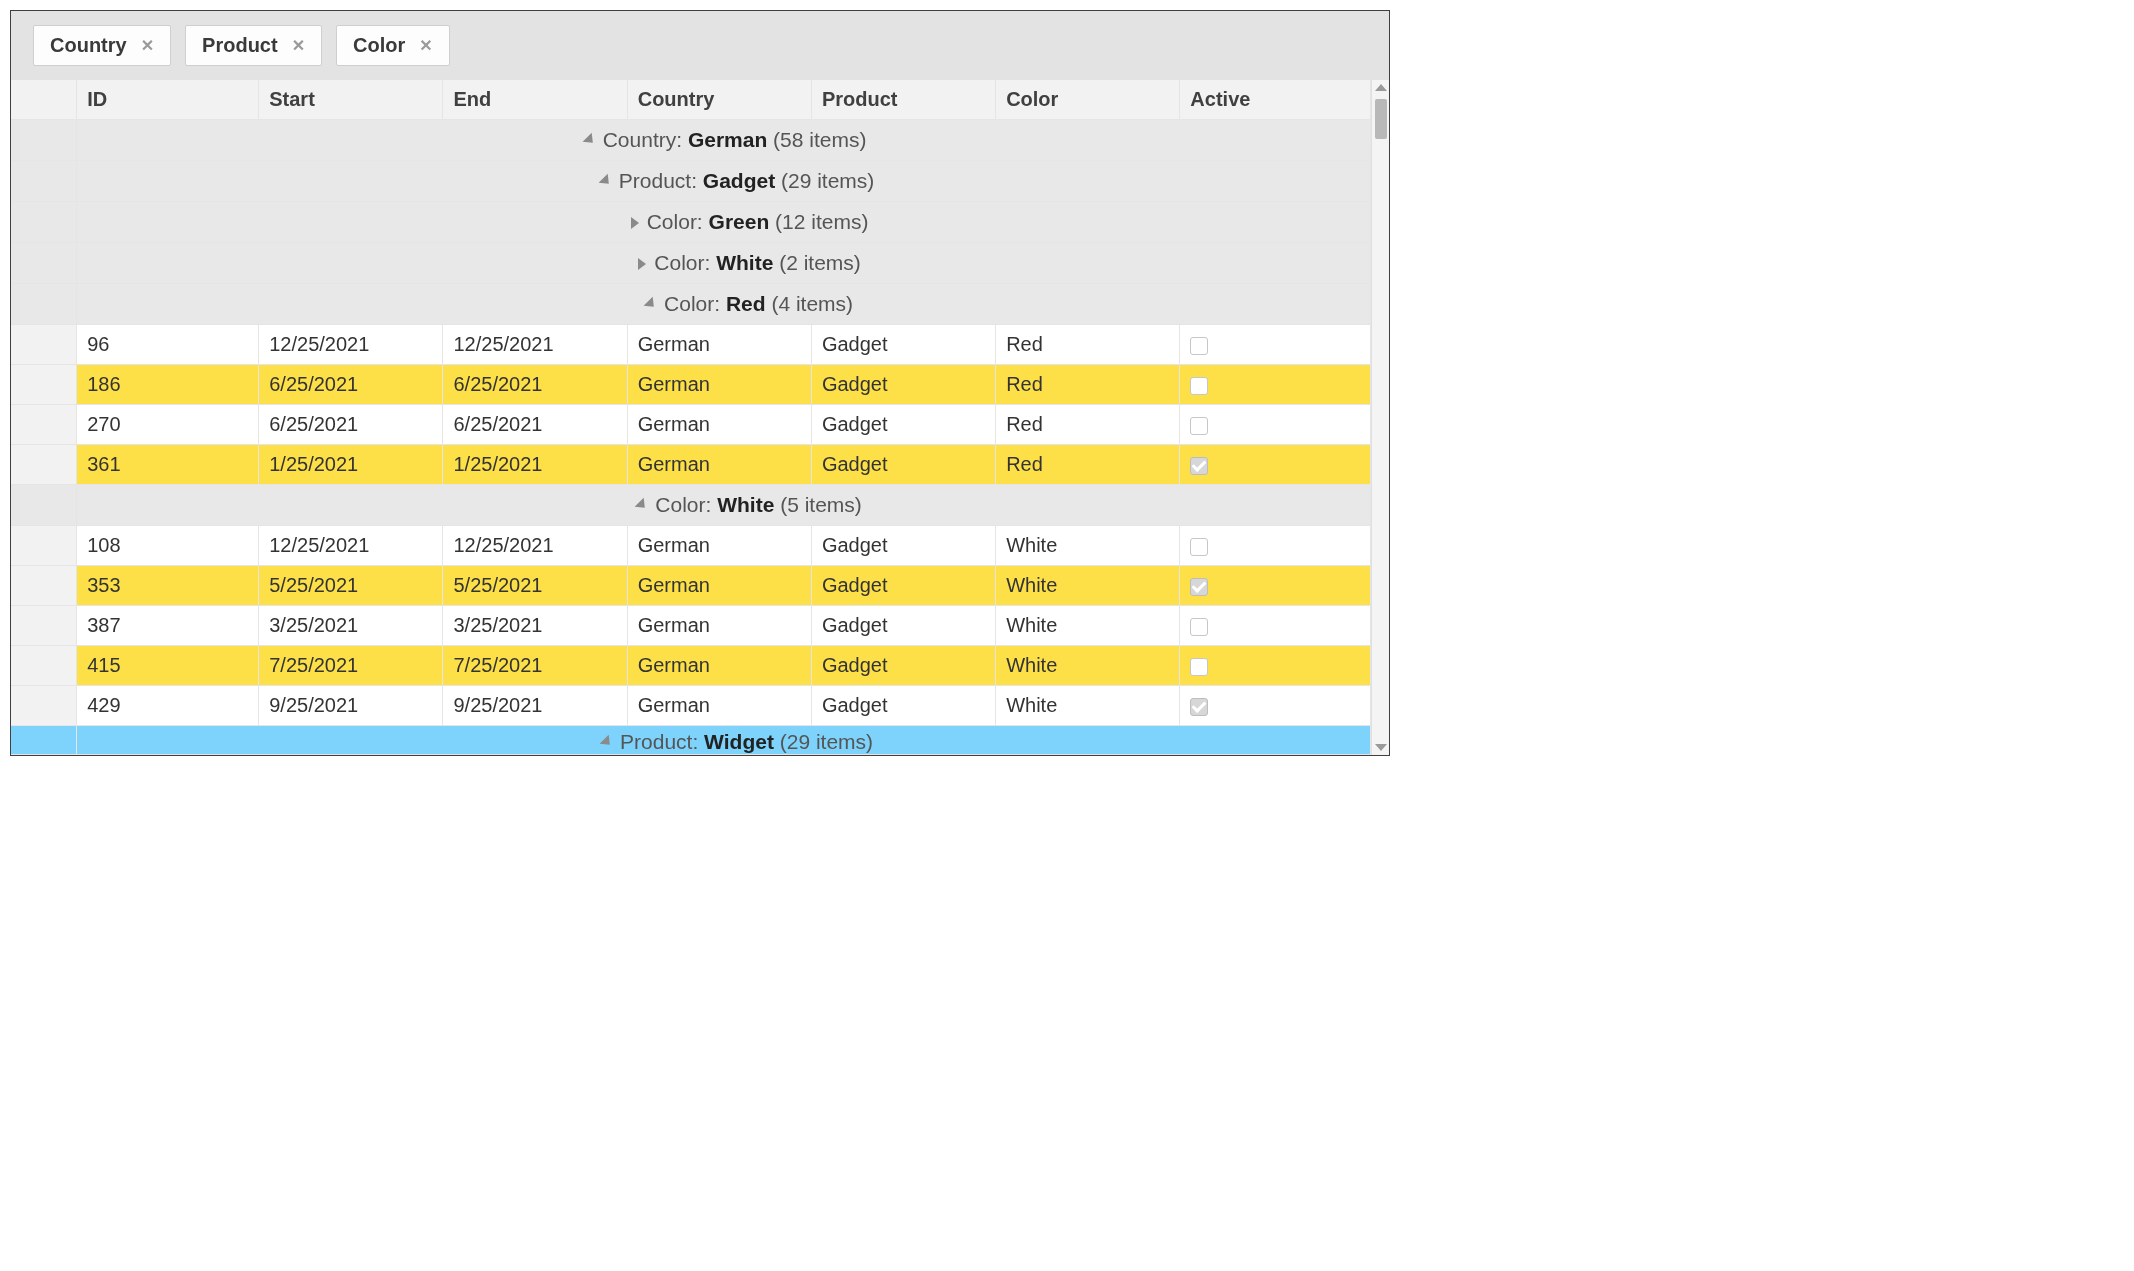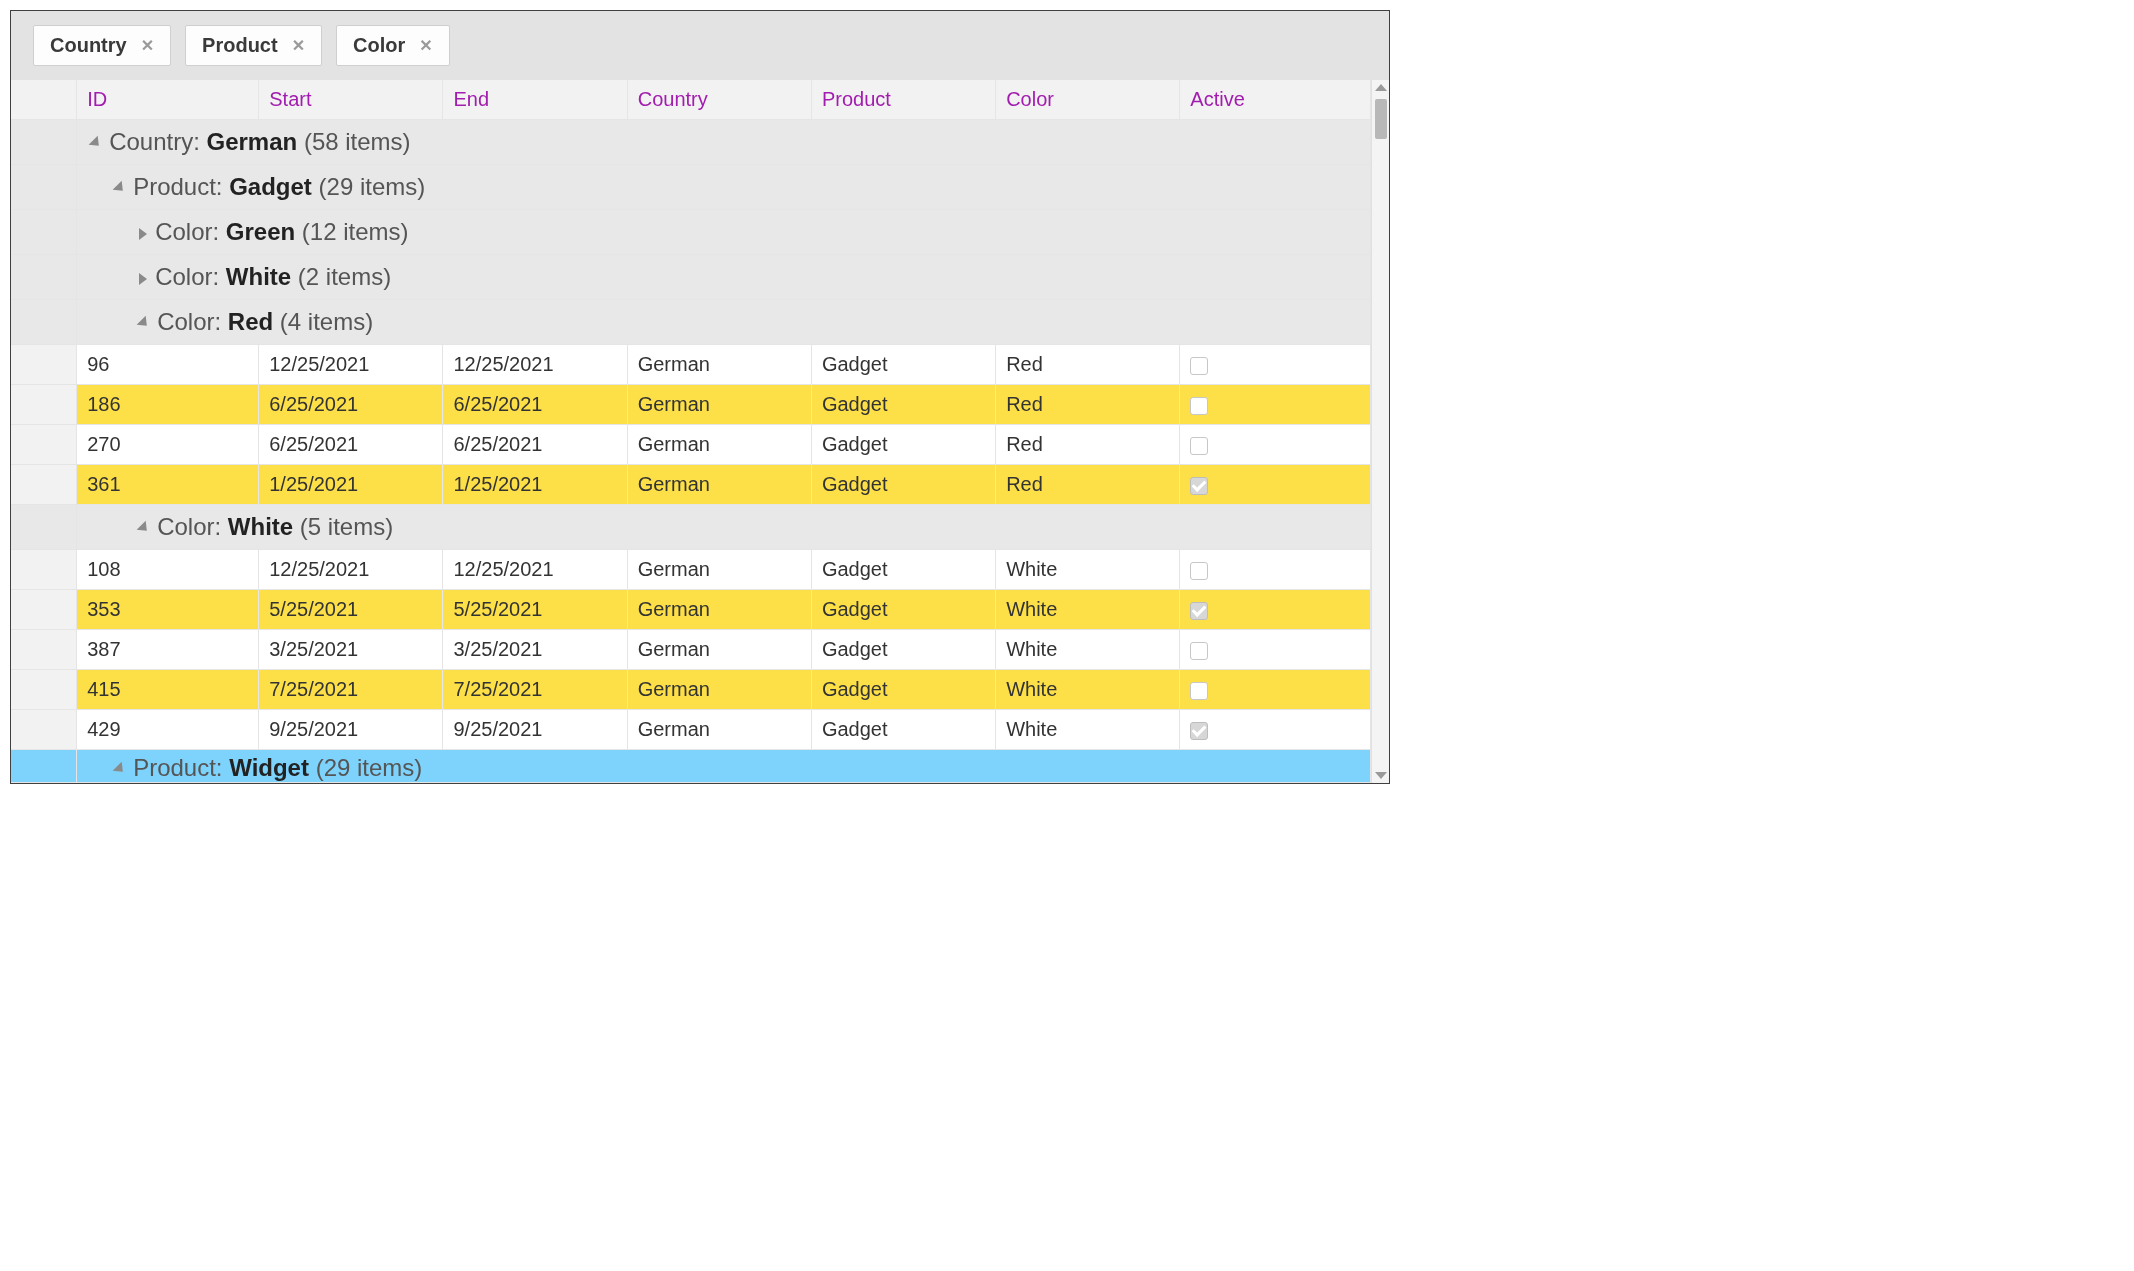--- a/index.html
+++ b/index.html
@@ -54,39 +54,40 @@
   table.grid-table th, table.grid-table td {
     border-right: 1px solid #e5e5e5;
     border-bottom: 1px solid #e5e5e5;
     padding: 8px 10px;
     text-align: left;
     font-size: 20px;
     color: #333;
   }
   table.grid-table th {
     background: #f2f2f2;
-    font-weight: 400;
-    color: #a21caf;
+    font-weight: 700;
+    color: #404040;
   }
   .col-gutter { width: 62px; }
   .col-id { width: 172px; text-align: right; padding-right: 12px; }
   th.col-id { text-align: right; padding-right: 12px;}
   td.col-id { text-align: right; padding-right: 12px;}
   .col-start { width: 174px; }
   .col-end { width: 174px; }
   .col-country { width: 174px; }
   .col-product { width: 174px; }
   .col-color { width: 174px; }
   .col-active { width: 180px; text-align: center; }
   th.col-active { text-align: center; }
   td.col-active { text-align: center; }
   tr.group-row td {
     background: #e8e8e8;
-    font-size: 24px;
+    font-size: 21px;
     color: #333;
+    text-align: center;
   }
   tr.data-row-even td { background: #ffffff; }
   tr.data-row-odd  td { background: #fde047; }
   tr.data-row-even td.col-gutter,
   tr.data-row-odd  td.col-gutter { background: #f2f2f2; }
   .caret {
     display: inline-block;
     vertical-align: middle;
     margin-right: 8px;
   }

